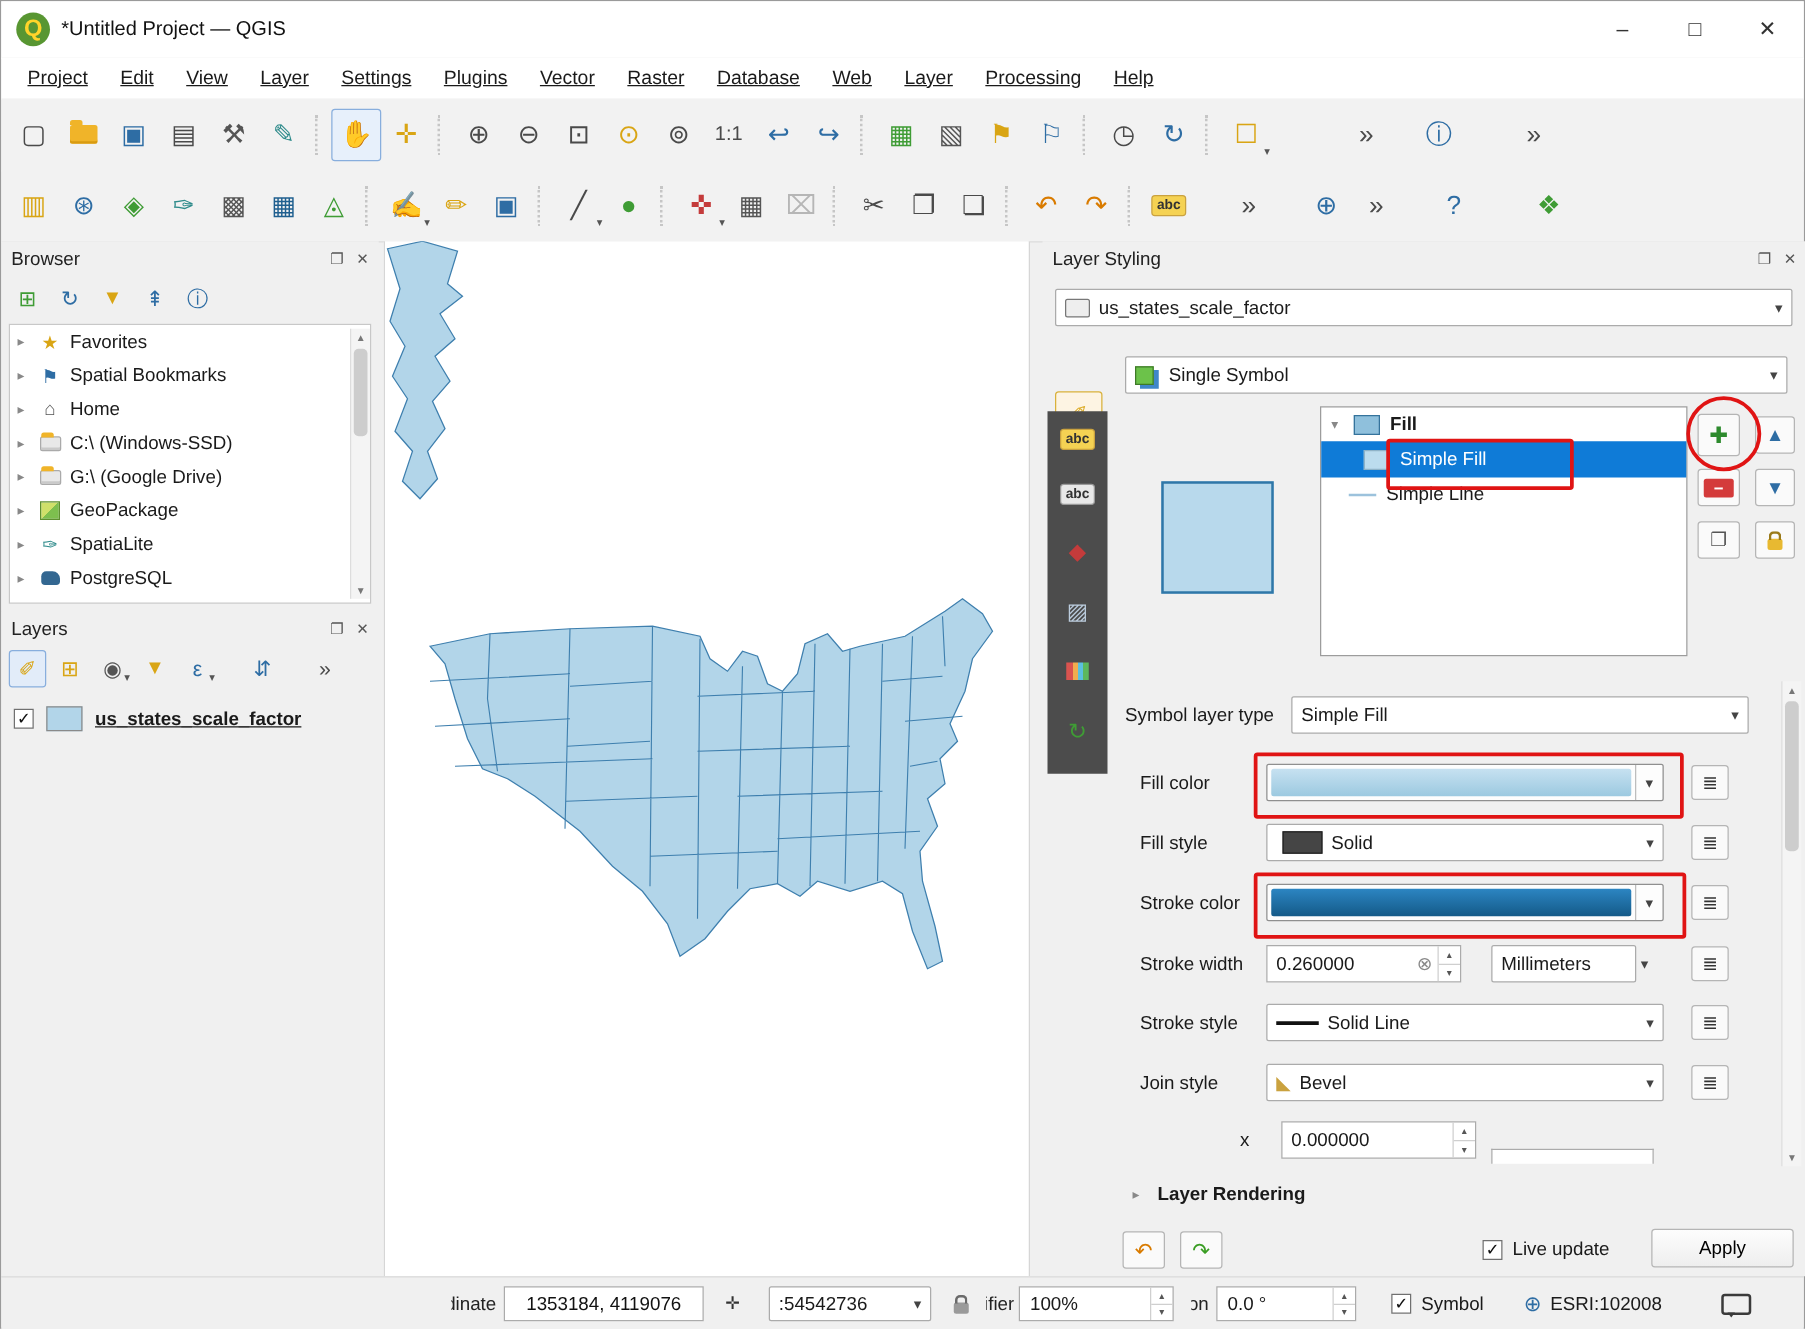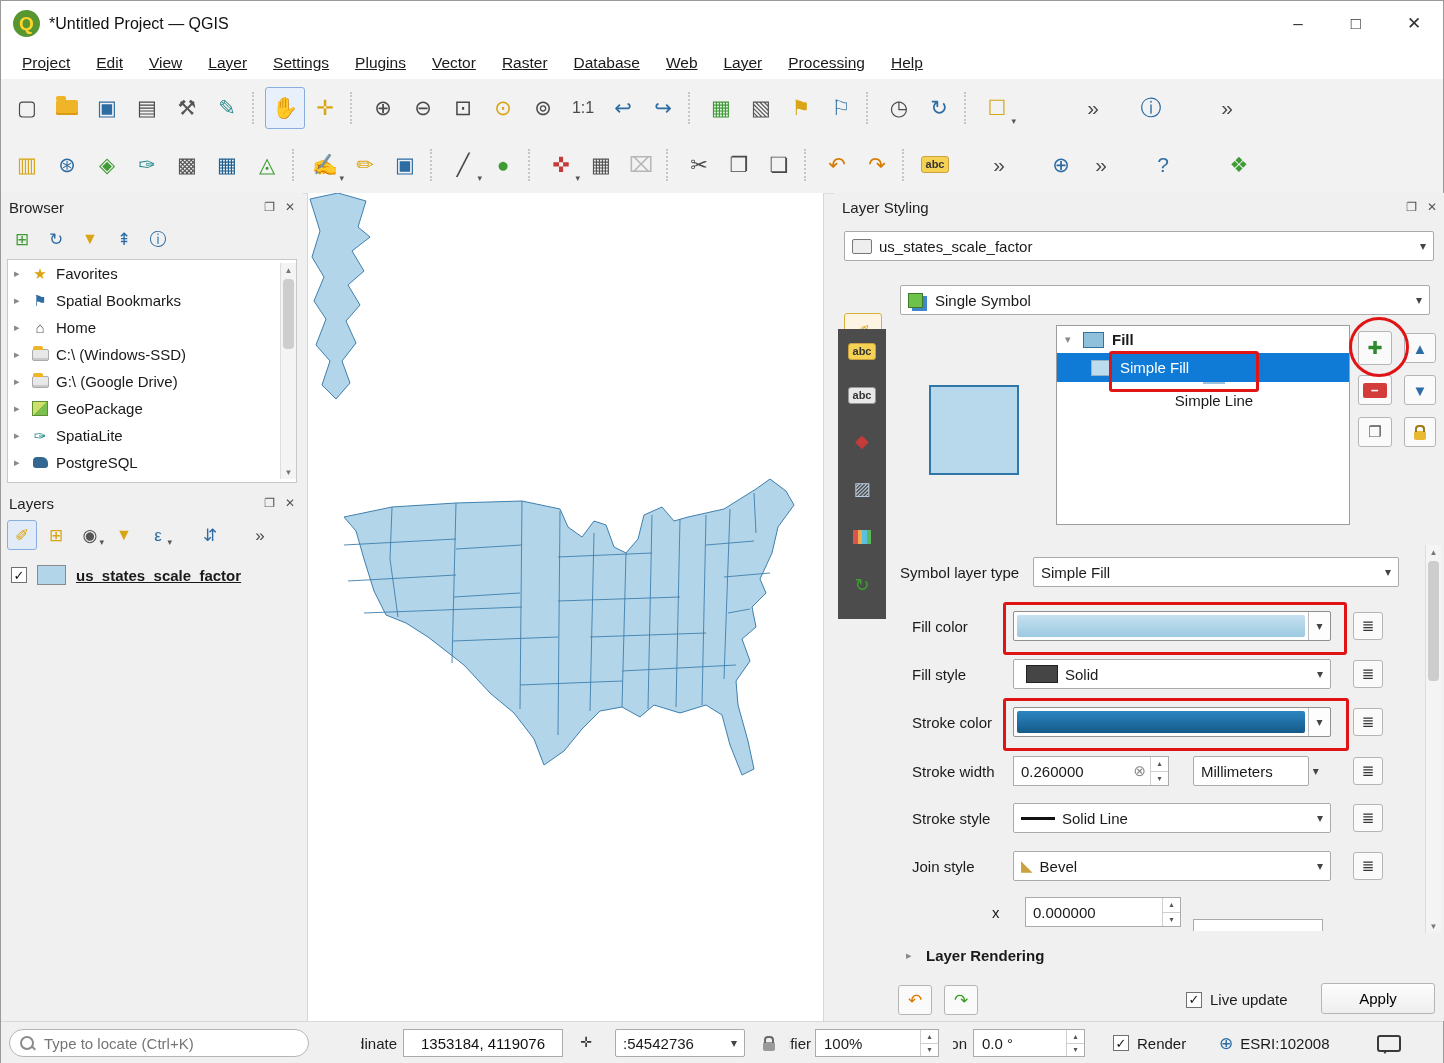--- a/index.html
+++ b/index.html
@@ -499,21 +499,21 @@
     <div class="treebox" style="left:222px;top:132px;width:292px;height:198px;">
       <div class="strow">
         <span class="exp">▾</span>
         <span class="tsw"></span>
         <span style="font-weight:bold;">Fill</span>
       </div>
       <div class="strow sel" style="padding-left:34px;">
         <span class="tsw light"></span>
         <span>Simple Fill</span>
       </div>
-      <div class="strow" style="padding-left:22px;flex-direction:column;">
+      <div class="strow" style="padding-left:22px;">
         <span class="tline"></span>
         <span>Simple Line</span>
       </div>
     </div>
 
     <button class="sbtn abs" style="left:524px;top:138px;width:34px;height:34px;font-size:18px;color:#2d8a2d;">
         <span>✚</span>
       </button>
     <button class="sbtn abs" style="left:570px;top:140px;width:32px;height:30px;font-size:15px;color:#2e6da4;">
         <span>▲</span>
@@ -657,24 +657,20 @@
       <span class="sar" style="bottom:0;">▼</span>
     </div>
   </div>
 
   <div class="annot" style="left:1108px;top:350px;width:144px;height:35px;"></div>
   <div class="annot circle" style="left:1348px;top:316px;width:54px;height:54px;"></div>
   <div class="annot" style="left:1002px;top:601px;width:338px;height:47px;"></div>
   <div class="annot" style="left:1002px;top:697px;width:340px;height:47px;"></div>
 
   <div class="statusbar">
-    <div class="sb locate" style="left:8px;width:300px;box-sizing:border-box;">
-      <span class="i-mag"></span>
-      <input placeholder="Type to locate (Ctrl+K)" style="">
-    </div>
     <div class="sb fraglbl" style="left:360px;width:36px;">Coordinate</div>
     <input class="sb sbinput" style="left: 402px; width: 160px;" value="1353184, 4119076">
     <button class="sb sbtn" style="left:572px;width:26px;height:26px;font-size:14px;color:#333;border:none;background:transparent;">
         <span>✛</span>
       </button>
     <div class="sb combo" style="left:614px;width:130px;height:28px;">
       <span>:54542736</span>
       <span class="ddg">▾</span>
     </div>
     <span class="sb" style="left:762px;">
@@ -691,21 +687,21 @@
     <div class="sb fraglbl" style="left:952px;width:14px;">Rotation</div>
     <div class="sb spin sbspin" style="left:972px;width:112px;height:28px;">
       <span class="val">0.0 °</span>
       <span class="spincol">
           <span>▴</span>
           <span>▾</span>
         </span>
     </div>
     <div class="sb" style="left:1112px;gap:8px;">
       <span class="cb">✓</span>
-      <span>Render</span>
+      <span>Symbol</span>
     </div>
     <div class="sb" style="left:1218px;gap:7px;">
       <span class="g c-blue" style="font-size:17px;">⊕</span>
       <span>ESRI:102008</span>
     </div>
     <span class="sb" style="left:1376px;">
         <span class="i-bubble"></span>
       </span>
   </div>
 

